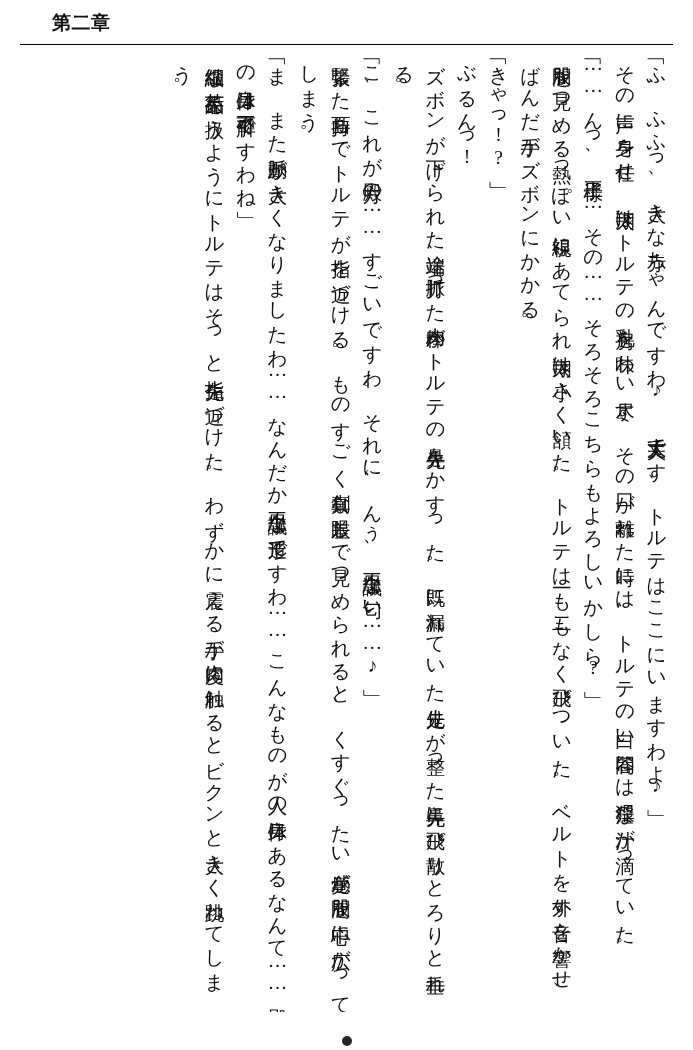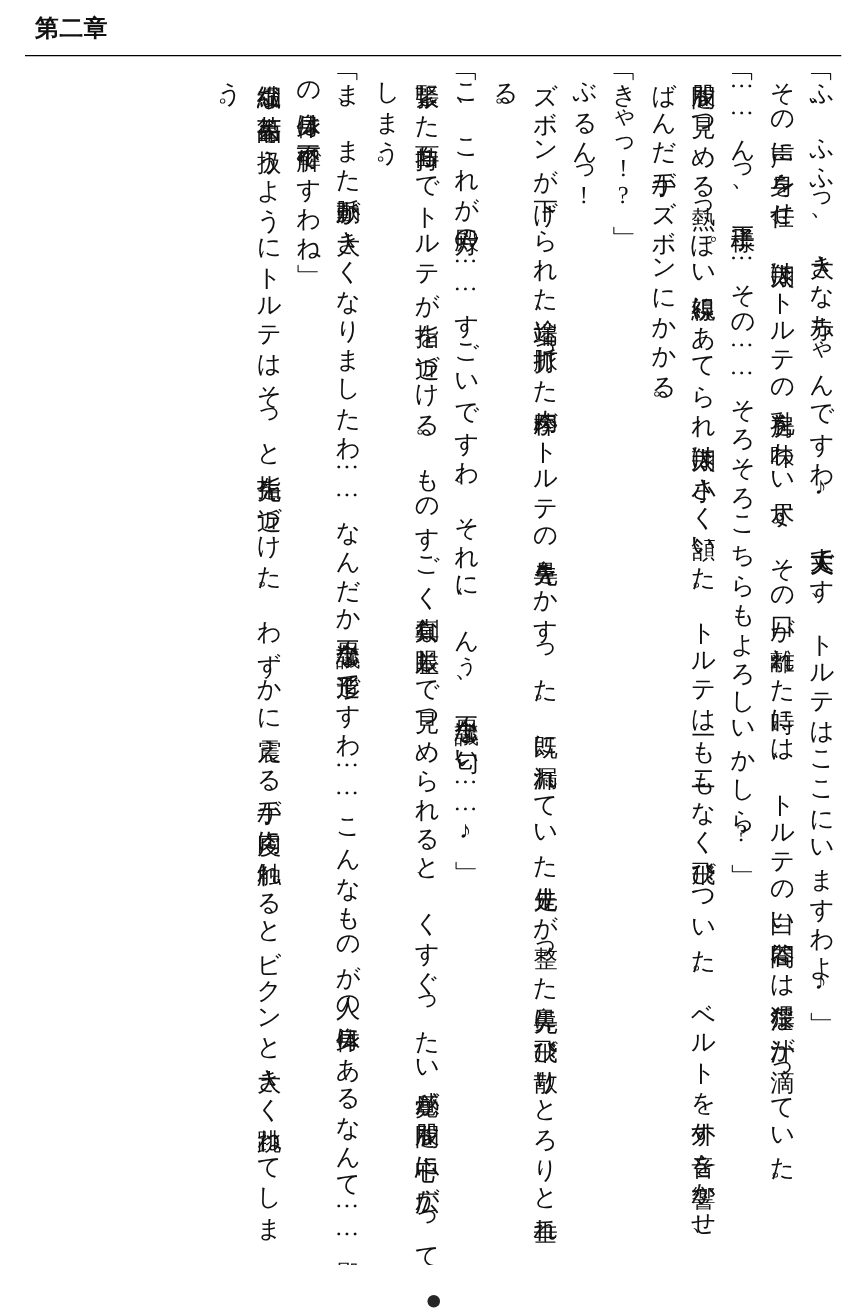--- a/index.html
+++ b/index.html
@@ -24,21 +24,21 @@
   }
   
   #header {
     position: absolute;
     top: 10px;
     left: 0;
     width: 617px;
     height: 34px;
     display: flex;
     align-items: flex-start;
-    padding-left: 28px;
+    padding-left: 52px;
     box-sizing: border-box;
     font-size: 19px;
     letter-spacing: 0.5px;
     font-weight: bold;
     white-space: nowrap;
   }
   #header .chapter-num {
     margin-right: 18px;
   }
   #header .chapter-title {

